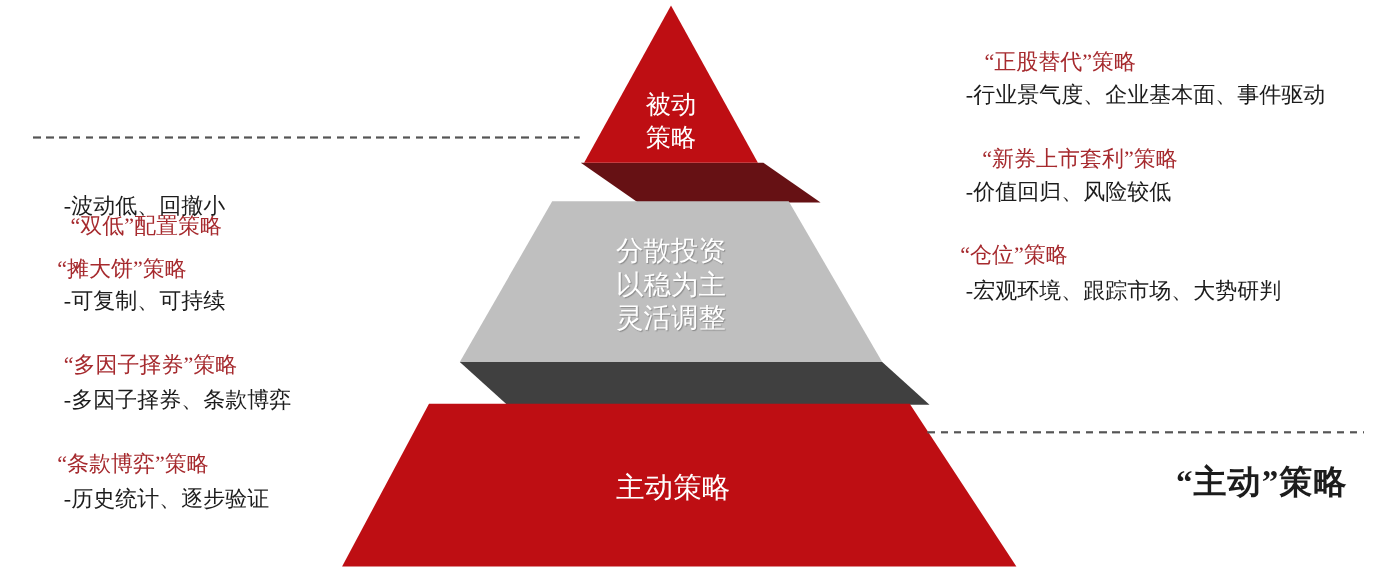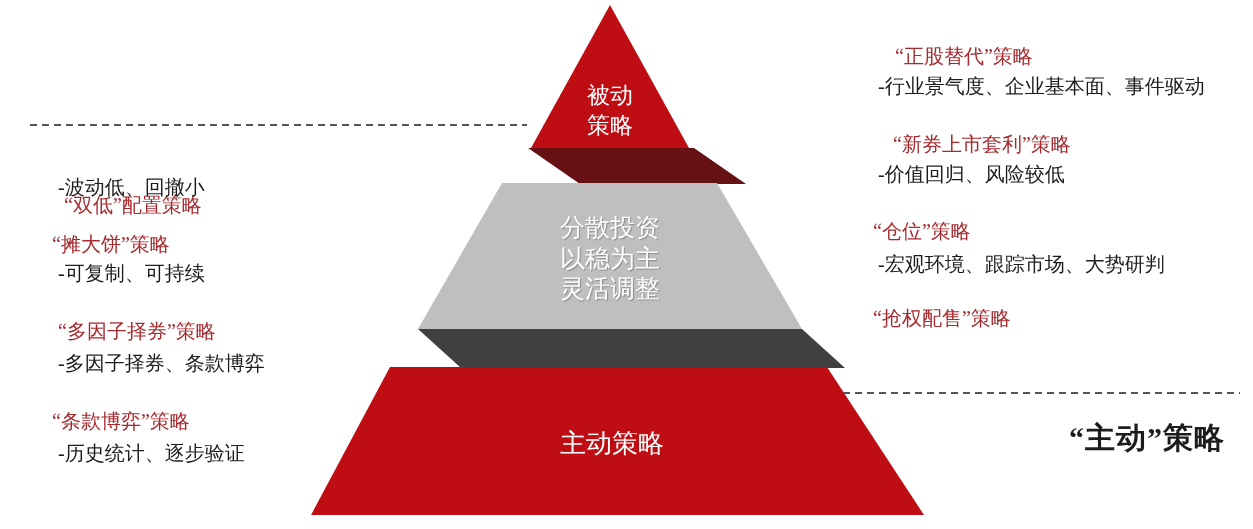--- a/index.html
+++ b/index.html
@@ -79,18 +79,17 @@
 
   <div class="item-title" style="left:895px;top:43px;">“正股替代”策略</div>
   <div class="item-desc" style="left:878px;top:73px;text-align:right;">-行业景气度、企业基本面、事件驱动</div>
 
   <div class="item-title" style="left:873px;top:131px;margin-left:20px;">“新券上市套利”策略</div>
   <div class="item-desc" style="left:878px;top:161px;">-价值回归、风险较低</div>
 
   <div class="item-title" style="left:873px;top:218px;">“仓位”策略</div>
   <div class="item-desc" style="left:878px;top:251px;">-宏观环境、跟踪市场、大势研判</div>
 
-  <div class="item-title" style="left:873px;top:305px;">“抢权配售”策略</div>
 
   <div class="dashed dash-right"></div>
   <div class="hdr hdr-right">“主动”策略</div>
 
 </div>
 
 </body></html>

